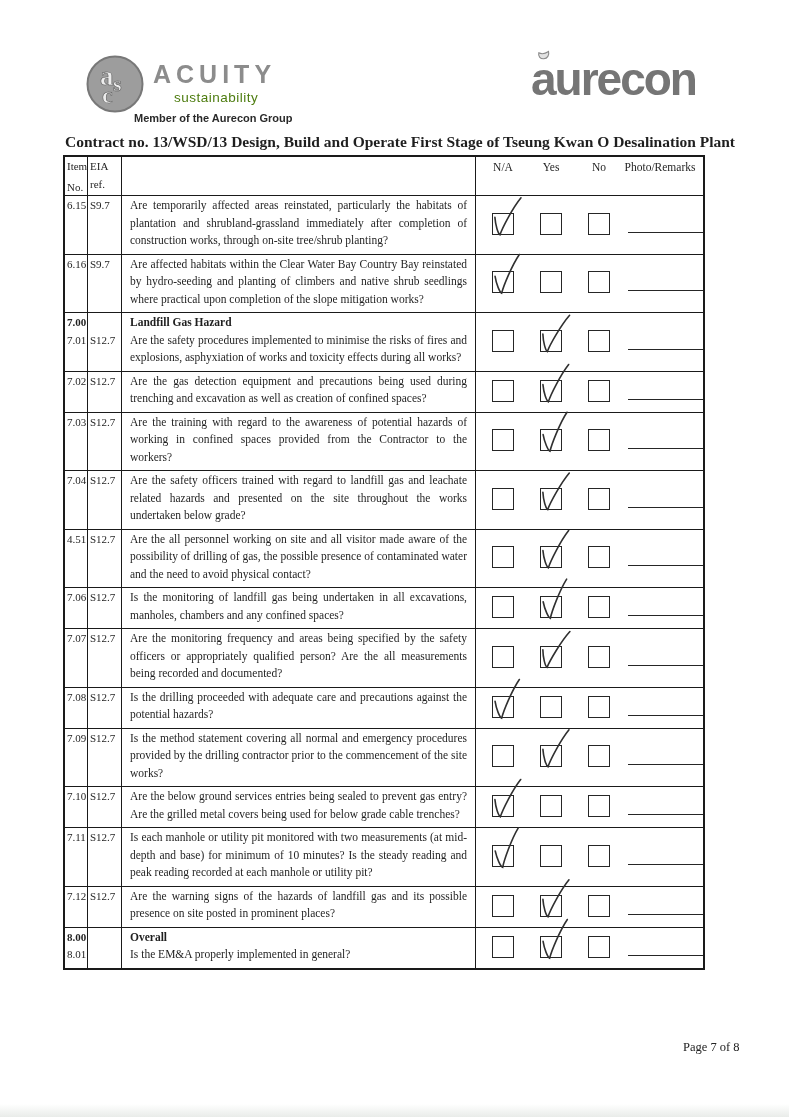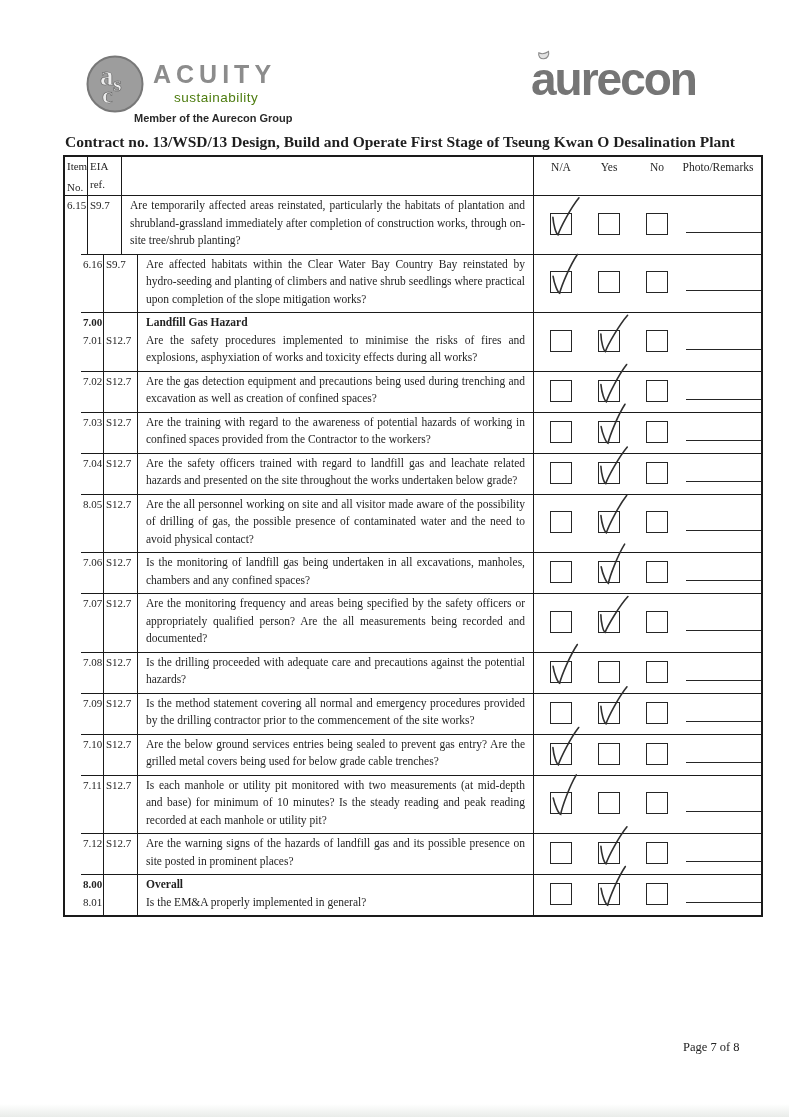--- a/index.html
+++ b/index.html
@@ -19,25 +19,25 @@
   .aurecon{position:absolute;left:531px;top:50px;width:220px;height:65px;}
   .aurecon-word{position:absolute;left:0;top:6px;font-family:"Liberation Sans",sans-serif;
                 font-weight:bold;font-size:46px;line-height:1;color:#757575;letter-spacing:-2px;}
   .aurecon-leaf{position:absolute;left:5px;top:-2px;width:15px;height:15px;}
 
   
   .title{position:absolute;left:63px;top:133px;width:674px;text-align:center;
          font-weight:bold;font-size:15.5px;white-space:nowrap;}
 
   
-  .table{position:absolute;left:63px;top:155px;width:700px;border:2px solid #1a1a1a;
+  .table{position:absolute;left:63px;top:155px;width:642px;border:2px solid #1a1a1a;
          background:#fff;box-sizing:border-box;}
   .thead,.row{display:grid;grid-template-columns:23px 34px 1fr 227px;}
   .thead{height:38px;border-bottom:1.8px solid #1a1a1a;}
-  .row + .row{border-top:1.7px solid #1a1a1a;margin-left:16px;}
+  .row + .row{border-top:1.7px solid #1a1a1a;}
   .ci,.ce{border-right:1.3px solid #1a1a1a;padding:1px 2px 2px;font-size:11px;line-height:17.5px;}
   .cq{border-right:1.7px solid #1a1a1a;padding:1px 8px 4px;font-size:11.5px;line-height:17.5px;}
   .qtext{text-align:justify;}
   .ln{line-height:17.5px;}
   .bold{font-weight:bold;}
   .cc{position:relative;min-height:36px;}
   .hl{position:absolute;top:4px;transform:translateX(-50%);font-size:11.5px;}
   .hl.p0{left:27px}.hl.p1{left:75px}.hl.p2{left:123px}.hl.pp{left:184px}
   .cb{position:absolute;width:22px;height:22px;border:1.9px solid #262626;background:#fff;
       top:calc(50% - 12px);box-sizing:border-box;}
@@ -226,21 +226,21 @@
                 <path d="M9,25 C10,33 13,41 15,42 C17,35 26,15 34,4"></path>
               </svg>
             </div>
             <div class="cb b2"></div>
             <div class="rline"></div>
           </div>
   </div>
 
   <div class="row">
     <div class="ci c-item">
-            <div class="ln">8.05</div>
+            <div class="ln">4.51</div>
           </div>
     <div class="ce c-eia">
             <div class="ln">S12.7</div>
           </div>
     <div class="cq c-q">
             <div class="qtext">Are the all personnel working on site and all visitor made aware of the possibility of drilling of gas, the possible presence of contaminated water and the need to avoid physical contact?</div>
           </div>
     <div class="cc c-checks">
             <div class="cb b0"></div>
             <div class="cb b1">

